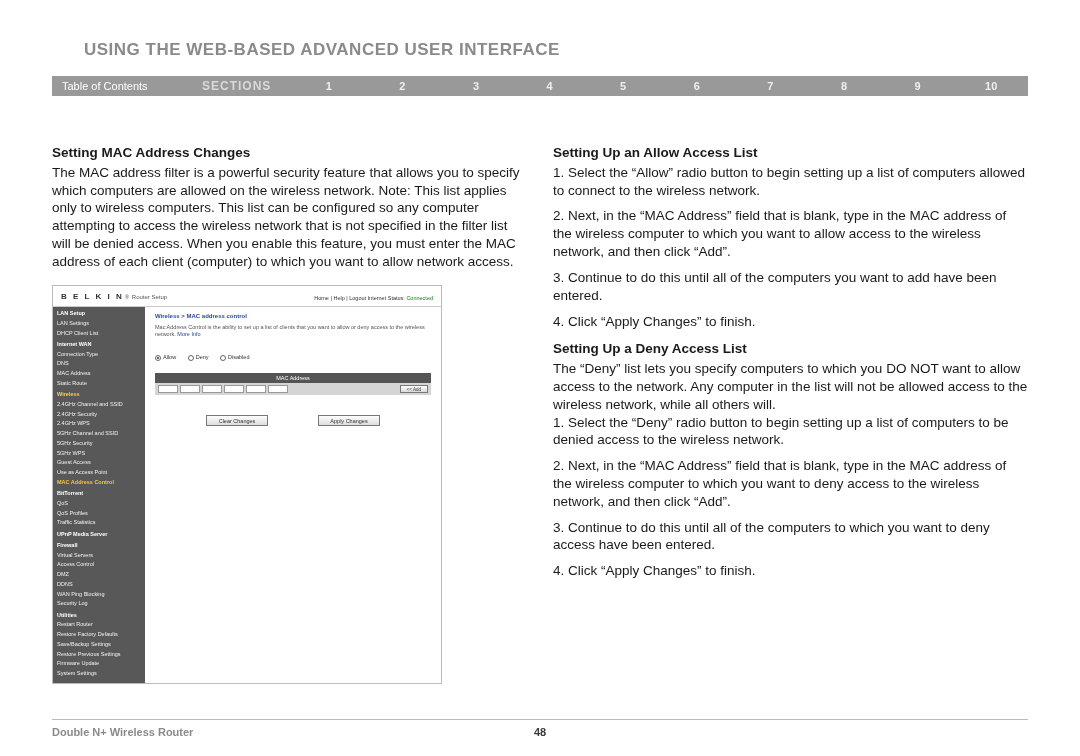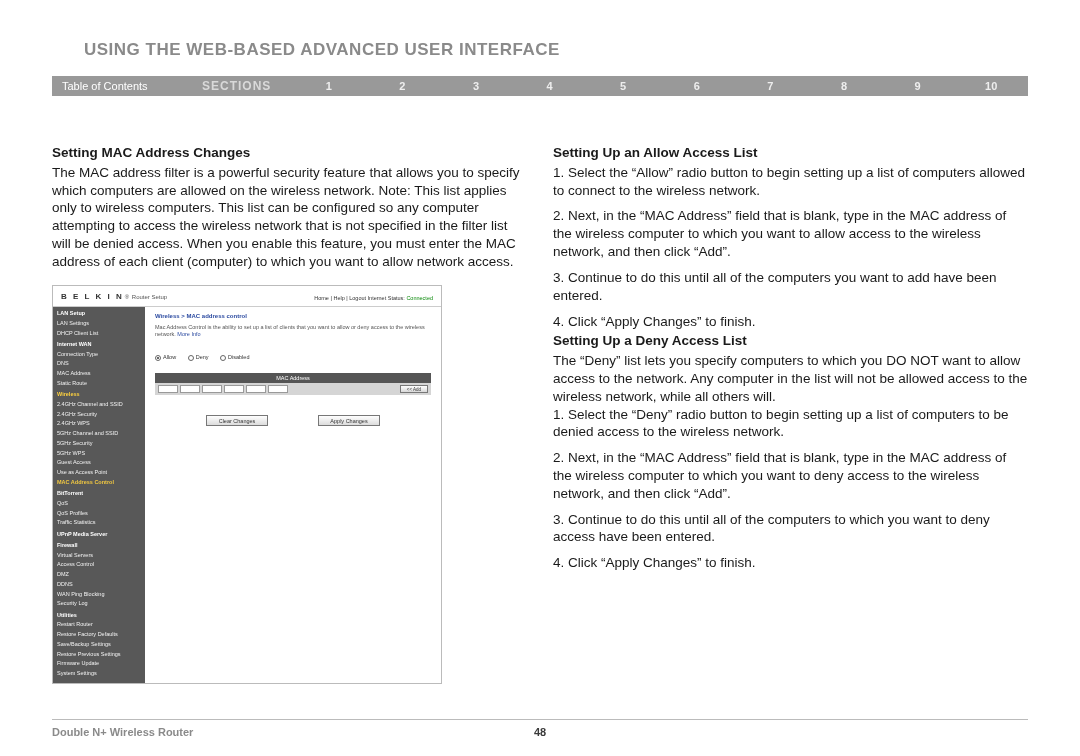--- a/index.html
+++ b/index.html
@@ -255,21 +255,21 @@
         </div>
       </div>
     </div>
 
     <div class="col">
       <b class="subhead">Setting Up an Allow Access List</b>
       <p>1. Select the “Allow” radio button to begin setting up a list of computers allowed to connect to the wireless network.</p>
       <p style="margin-top:8px">2. Next, in the “MAC Address” field that is blank, type in the MAC address of the wireless computer to which you want to allow access to the wireless network, and then click “Add”.</p>
       <p style="margin-top:8px">3. Continue to do this until all of the computers you want to add have been entered.</p>
       <p style="margin-top:8px">4. Click “Apply Changes” to finish.</p>
-      <b class="subhead" style="display:block;margin-top:2px">Setting Up a Deny Access List</b>
+      <b class="subhead" style="display:block;margin-top:10px">Setting Up a Deny Access List</b>
       <p>The “Deny” list lets you specify computers to which you DO NOT want to allow access to the network. Any computer in the list will not be allowed access to the wireless network, while all others will.</p>
       <p style="margin-top:0">1. Select the “Deny” radio button to begin setting up a list of computers to be denied access to the wireless network.</p>
       <p style="margin-top:8px">2. Next, in the “MAC Address” field that is blank, type in the MAC address of the wireless computer to which you want to deny access to the wireless network, and then click “Add”.</p>
       <p style="margin-top:8px">3. Continue to do this until all of the computers to which you want to deny access have been entered.</p>
       <p style="margin-top:8px">4. Click “Apply Changes” to finish.</p>
     </div>
   </div>
 </div>
 
 <div class="footer">

